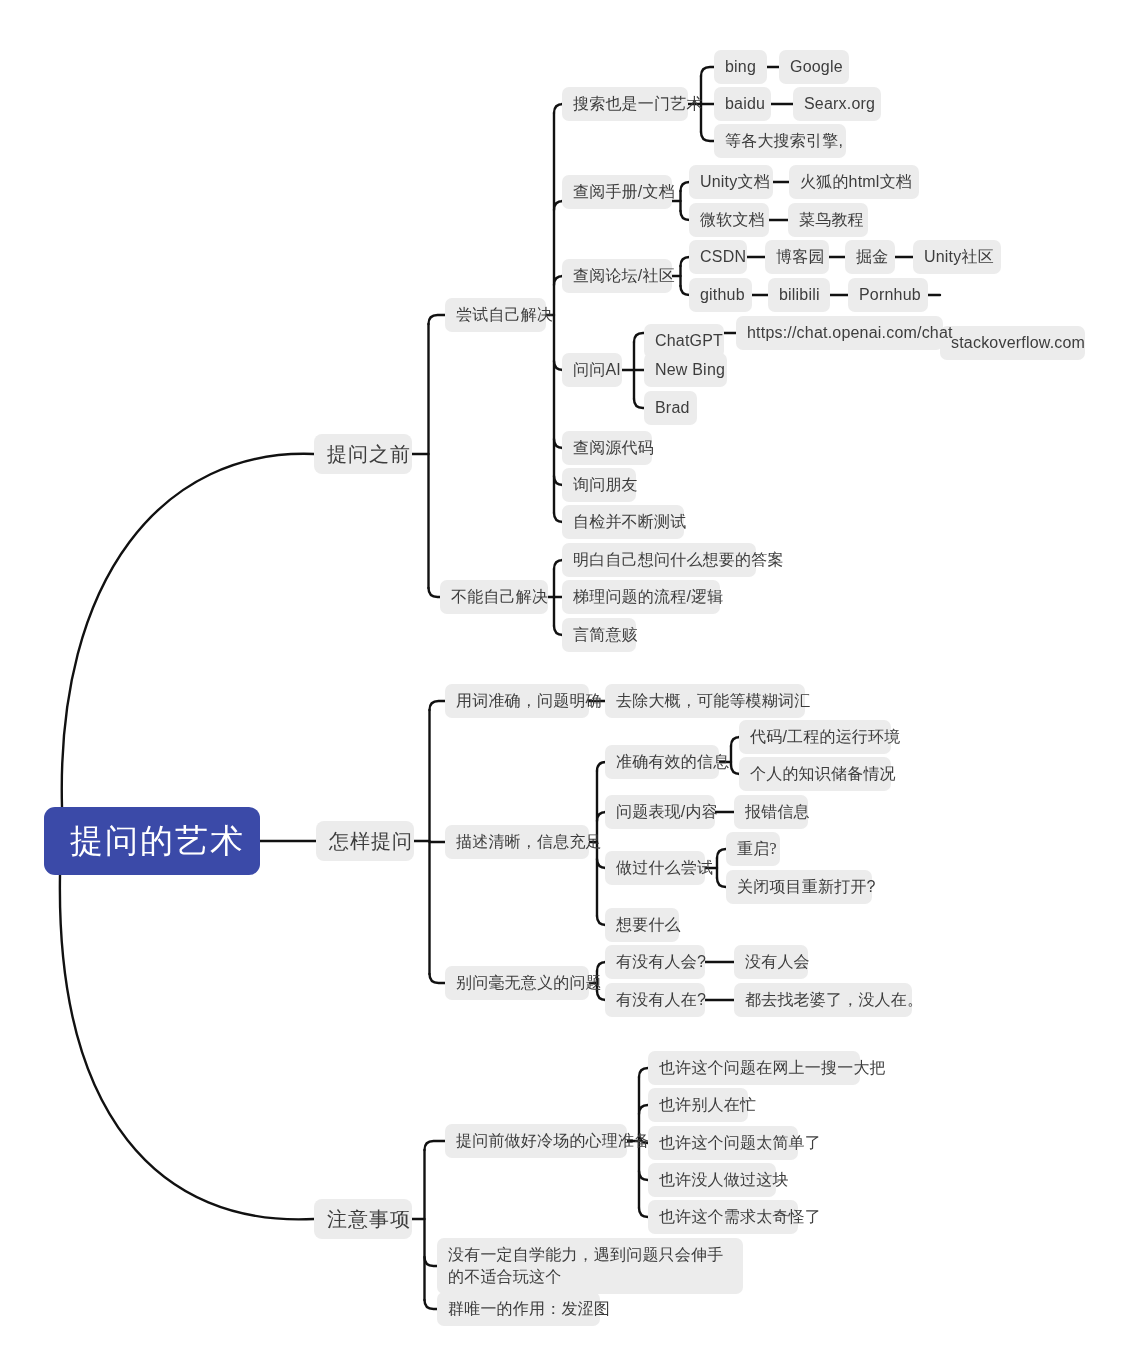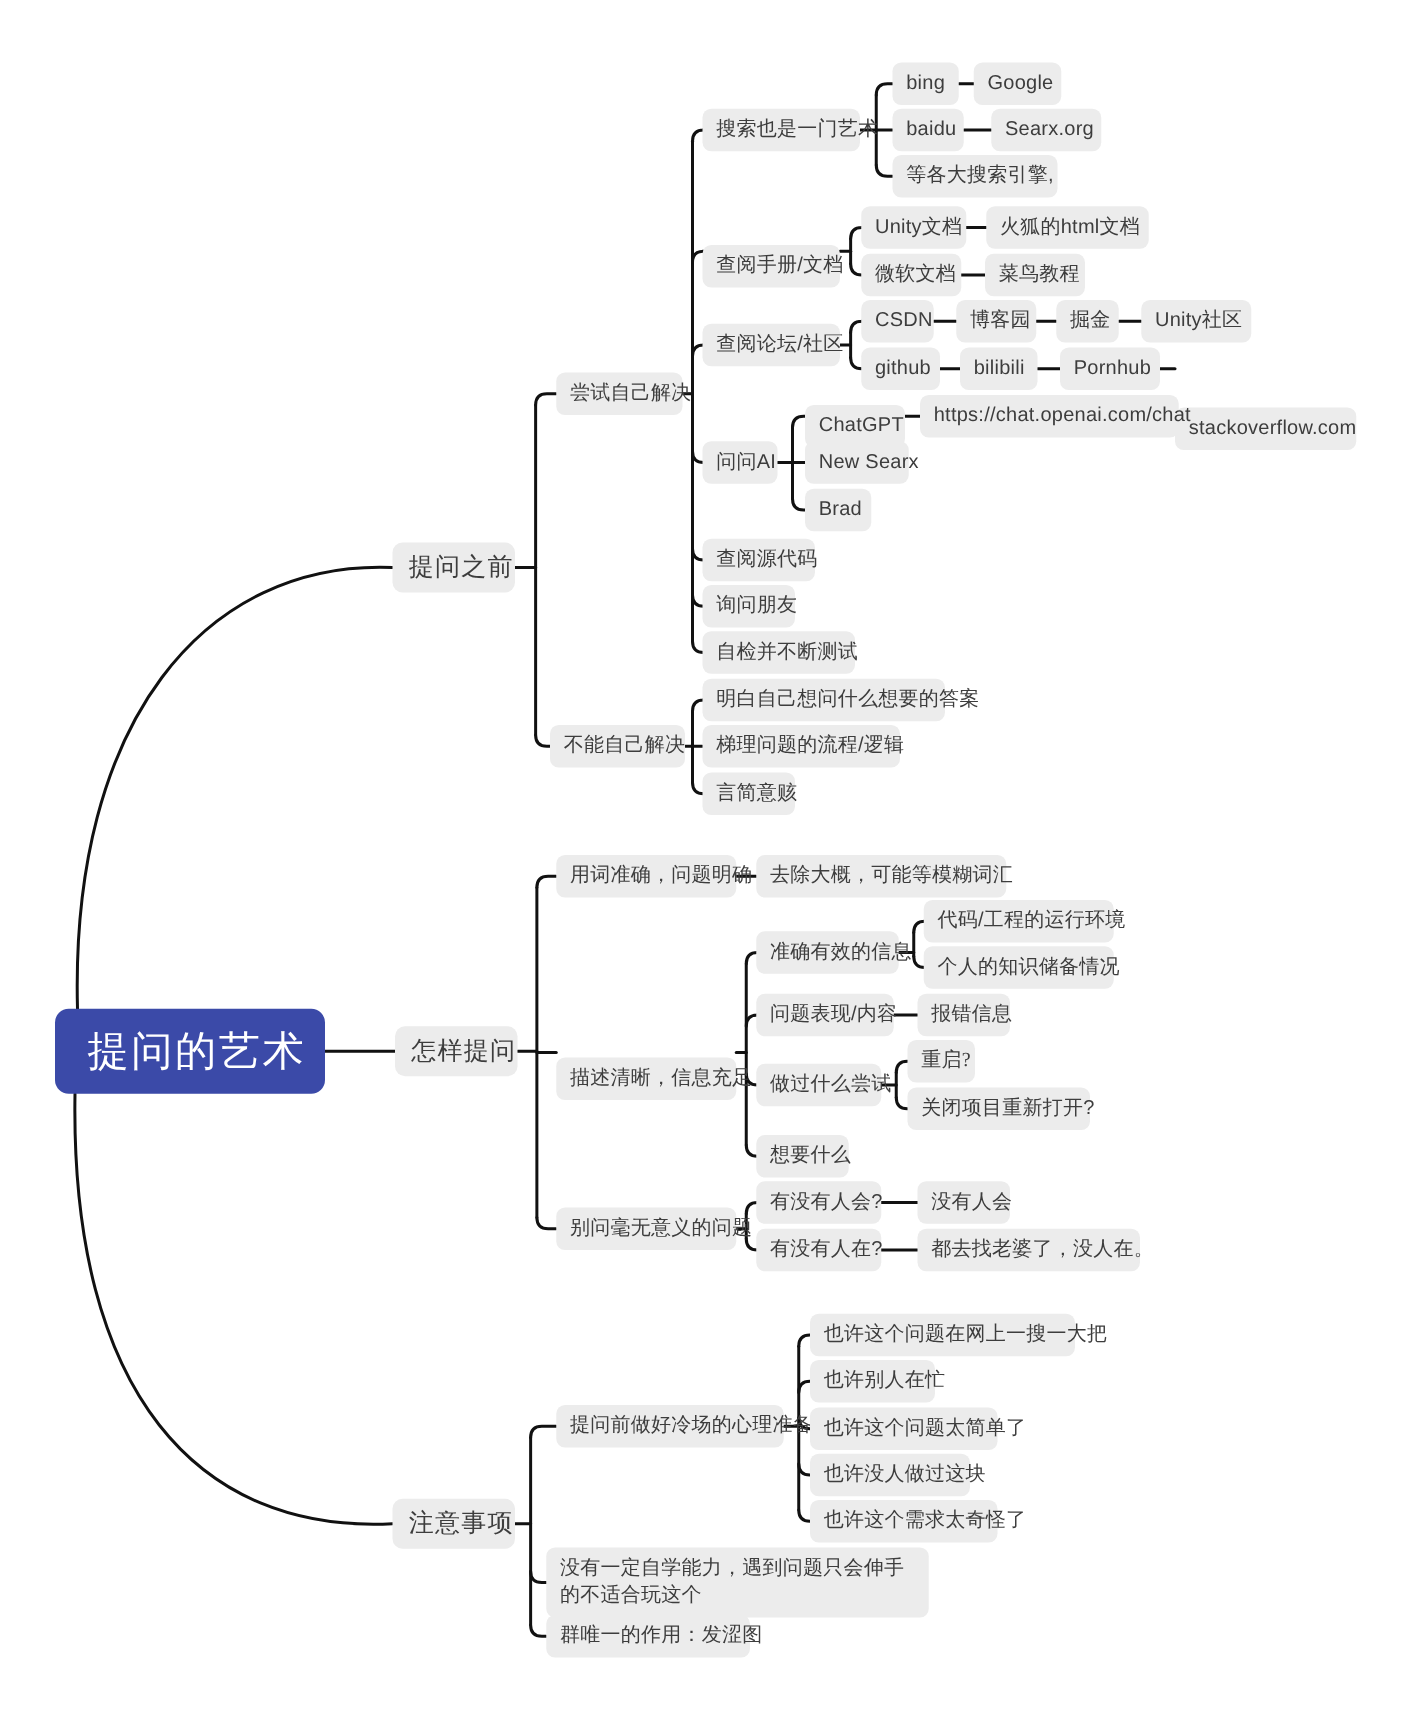--- a/index.html
+++ b/index.html
@@ -131,21 +131,21 @@
       <path d="M 639 1208 Q 639 1217 648 1217 L 648 1217" fill="none" stroke="#111111" stroke-width="2.4" stroke-linecap="round"></path>
     </svg>
   <div id="nodes-layer">
       <div class="node root" style="left: 44px; top: 807px; width: 216px; min-height: 68px;">提问的艺术</div>
       <div class="node branch" style="left: 314px; top: 434px; width: 98px; min-height: 40px;">提问之前</div>
       <div class="node branch" style="left: 316px; top: 821px; width: 98px; min-height: 40px;">怎样提问</div>
       <div class="node branch" style="left: 314px; top: 1199px; width: 98px; min-height: 40px;">注意事项</div>
       <div class="node" style="left: 445px; top: 298px; width: 101px; min-height: 32px;">尝试自己解决</div>
       <div class="node" style="left: 440px; top: 580px; width: 108px; min-height: 32px;">不能自己解决</div>
       <div class="node" style="left: 562px; top: 87px; width: 126px; min-height: 32px;">搜索也是一门艺术</div>
-      <div class="node" style="left: 562px; top: 196px; width: 110px; min-height: 32px;">查阅手册/文档</div>
+      <div class="node" style="left: 562px; top: 175px; width: 110px; min-height: 32px;">查阅手册/文档</div>
       <div class="node" style="left: 562px; top: 259px; width: 110px; min-height: 32px;">查阅论坛/社区</div>
       <div class="node" style="left: 562px; top: 353px; width: 60px; min-height: 32px;">问问AI</div>
       <div class="node" style="left: 562px; top: 431px; width: 90px; min-height: 32px;">查阅源代码</div>
       <div class="node" style="left: 562px; top: 468px; width: 74px; min-height: 32px;">询问朋友</div>
       <div class="node" style="left: 562px; top: 505px; width: 122px; min-height: 32px;">自检并不断测试</div>
       <div class="node" style="left: 562px; top: 543px; width: 194px; min-height: 32px;">明白自己想问什么想要的答案</div>
       <div class="node" style="left: 562px; top: 580px; width: 158px; min-height: 32px;">梯理问题的流程/逻辑</div>
       <div class="node" style="left: 562px; top: 618px; width: 74px; min-height: 32px;">言简意赅</div>
       <div class="node" style="left: 714px; top: 50px; width: 53px; min-height: 32px;">bing</div>
       <div class="node" style="left: 779px; top: 50px; width: 70px; min-height: 32px;">Google</div>
@@ -159,24 +159,24 @@
       <div class="node" style="left: 689px; top: 240px; width: 58px; min-height: 32px;">CSDN</div>
       <div class="node" style="left: 765px; top: 240px; width: 64px; min-height: 32px;">博客园</div>
       <div class="node" style="left: 845px; top: 240px; width: 50px; min-height: 32px;">掘金</div>
       <div class="node" style="left: 913px; top: 240px; width: 88px; min-height: 32px;">Unity社区</div>
       <div class="node" style="left: 689px; top: 278px; width: 63px; min-height: 32px;">github</div>
       <div class="node" style="left: 768px; top: 278px; width: 62px; min-height: 32px;">bilibili</div>
       <div class="node" style="left: 848px; top: 278px; width: 80px; min-height: 32px;">Pornhub</div>
       <div class="node" style="left: 940px; top: 278px; width: 145px; min-height: 32px; margin-top: 48px;">stackoverflow.com</div>
       <div class="node" style="left: 644px; top: 324px; width: 80px; min-height: 32px;">ChatGPT</div>
       <div class="node" style="left: 736px; top: 316px; width: 207px; min-height: 32px;">https://chat.openai.com/chat</div>
-      <div class="node" style="left: 644px; top: 353px; width: 83px; min-height: 32px;">New Searx</div>
+      <div class="node" style="left: 644px; top: 353px; width: 83px; min-height: 32px;">New Bing</div>
       <div class="node" style="left: 644px; top: 391px; width: 53px; min-height: 32px;">Brad</div>
       <div class="node" style="left: 445px; top: 684px; width: 144px; min-height: 32px;">用词准确，问题明确</div>
-      <div class="node" style="left: 445px; top: 825px; width: 144px; min-height: 32px; margin-top: 21px;">描述清晰，信息充足</div>
+      <div class="node" style="left: 445px; top: 825px; width: 144px; min-height: 32px;">描述清晰，信息充足</div>
       <div class="node" style="left: 445px; top: 966px; width: 144px; min-height: 32px;">别问毫无意义的问题</div>
       <div class="node" style="left: 605px; top: 684px; width: 200px; min-height: 32px;">去除大概，可能等模糊词汇</div>
       <div class="node" style="left: 605px; top: 745px; width: 114px; min-height: 32px;">准确有效的信息</div>
       <div class="node" style="left: 605px; top: 795px; width: 110px; min-height: 32px;">问题表现/内容</div>
       <div class="node" style="left: 605px; top: 851px; width: 100px; min-height: 32px;">做过什么尝试</div>
       <div class="node" style="left: 605px; top: 908px; width: 74px; min-height: 32px;">想要什么</div>
       <div class="node" style="left: 739px; top: 720px; width: 152px; min-height: 32px;">代码/工程的运行环境</div>
       <div class="node" style="left: 739px; top: 757px; width: 152px; min-height: 32px;">个人的知识储备情况</div>
       <div class="node" style="left: 734px; top: 795px; width: 74px; min-height: 32px;">报错信息</div>
       <div class="node" style="left: 726px; top: 832px; width: 54px; min-height: 32px; font-family: Liberation Serif, serif;">重启?</div>

